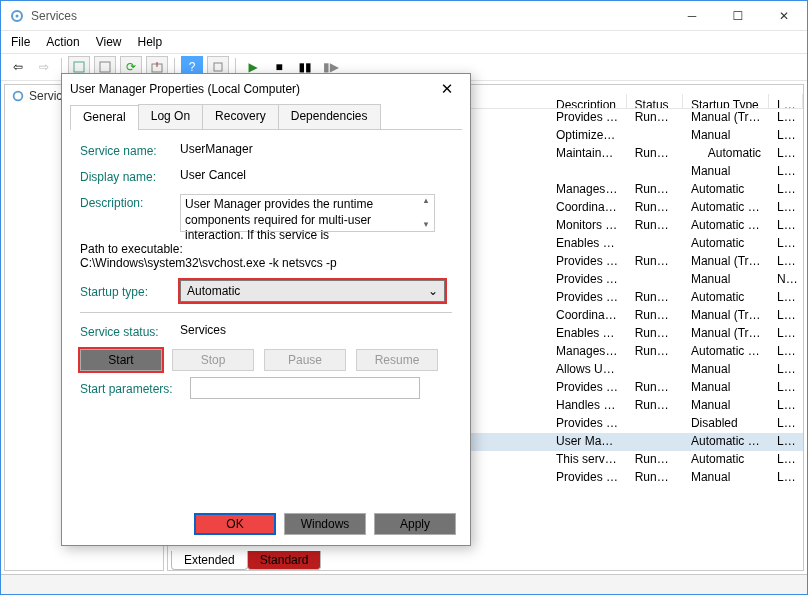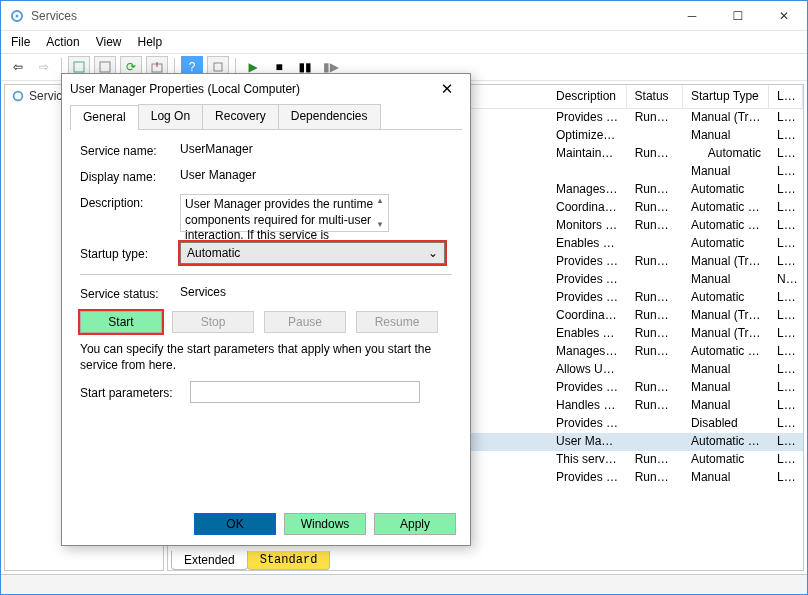--- a/index.html
+++ b/index.html
@@ -13,53 +13,53 @@
 .menubar { height: 22px; display:flex; align-items:center; gap: 16px; padding-left: 10px; color:#000; }
 .toolbar { height: 28px; border-top:1px solid #e5e5e5; border-bottom:1px solid #e5e5e5; display:flex; align-items:center; gap:4px; padding:0 6px;}
 .toolbar .sep { width:1px; height:18px; background:#ccc; margin:0 2px;}
 .toolbar .tbtn { width:22px; height:22px; border:1px solid #c9c9c9; background:#f4f4f4; display:flex; align-items:center; justify-content:center; font-size:12px;}
 .toolbar .tbtn.noborder{border:none;background:none;}
 .content { position: relative; display:flex; height: calc(595px - 30px - 22px - 28px - 22px); }
 .leftpane { width:160px; border:1px solid #c9c9c9; margin:3px 0 3px 3px; background:#fff; }
 .leftpane .hdr { padding:4px 6px; display:flex; align-items:center; gap:4px; color:#333;}
 .rightpane { flex:1; margin:3px; border:1px solid #c9c9c9; background:#fff; position:relative; overflow:hidden;}
 .listhdr { display:flex; height:24px; border-bottom:1px solid #e5e5e5; background:#fff;}
-.col { padding:4px 8px; border-right:1px solid #e5e5e5; white-space:nowrap; overflow:hidden; text-overflow:ellipsis;}
+.col { padding:4px 8px; border-right:1px solid #e5e5e5; white-space:nowrap; overflow:hidden; text-overflow:ellipsis;margin-top:9px;}
 .col.desc{width:100px}.col.status{width:70px}.col.stype{width:110px}.col.log{width:40px}
 .rows{}
 .row{display:flex;height:18px;}
 .row .cell{padding:1px 8px;white-space:nowrap;overflow:hidden;text-overflow:ellipsis;}
 .row .cell.desc{width:100px}.row .cell.status{width:70px}.row .cell.stype{width:110px}.row .cell.log{width:40px}
 .row.sel{background:#d8e6f2;}
 .tabstrip{position:absolute;bottom:0;left:160px;height:22px;display:flex;align-items:flex-end;}
 .ftab{border:1px solid #bbb;border-top:none;padding:2px 12px;background:#fff;margin-right:-1px;border-bottom-left-radius:4px;border-bottom-right-radius:4px;}
-.ftab.active{background:#fde047;font-family:Liberation Mono, monospace;}
+.ftab.active{background:#b91c1c;}
 .statusbar{height:22px;border-top:1px solid #c9c9c9;background:#f4f4f4;}
 
 .dialog { position:absolute; left:60px; top:72px; width:410px; height:473px; background:#fff; border:1px solid #888; box-shadow:3px 3px 12px rgba(0,0,0,0.25); z-index:10;}
 .dlg-title{height:30px;display:flex;align-items:center;padding:0 8px;}
 .dlg-title .t{flex:1;color:#000;}
 .dlg-title .x{width:30px;text-align:center;font-size:15px;}
 .dlg-tabs{height:26px;display:flex;border-bottom:1px solid #ccc;margin:0 8px;}
 .dlg-tab{padding:4px 12px;border:1px solid #ccc;border-bottom:none;background:#f4f4f4;margin-right:-1px;}
 .dlg-tab.active{background:#fff;position:relative;top:1px;}
 .dlg-body{padding:12px 18px;}
 .frow{display:flex;margin-bottom:10px;align-items:flex-start;}
-.flabel{width:100px;color:#000000;padding-top:2px;}
+.flabel{width:100px;color:#0f766e;padding-top:2px;}
 .fval{flex:1;color:#000;}
-.descbox{border:1px solid #ccc;width:209px;height:38px;padding:2px 4px;font-size:12px;position:relative;line-height:1.3;}
+.descbox{border:1px solid #ccc;width:255px;height:38px;padding:2px 4px;font-size:12px;position:relative;line-height:1.3;}
 .descbox .scroll{position:absolute;right:0;top:0;width:16px;height:100%;display:flex;flex-direction:column;justify-content:space-between;}
 .descbox .scroll span{font-size:9px;text-align:center;color:#666;}
 .selectbox{border:1px solid #7a7a7a;height:22px;width:265px;display:flex;align-items:center;padding:0 6px;background:#e8e8e8;justify-content:space-between;}
 .hl-red{outline:2px solid #e03030;outline-offset:0;}
 .hr{border:none;border-top:1px solid #ccc;margin:10px 0;}
 .btnrow{display:flex;gap:10px;margin:6px 0;}
-.btn{width:82px;height:22px;border:1px solid #adadad;background:#86efac;display:flex;align-items:center;justify-content:center;}
+.btn{width:82px;height:22px;border:1px solid #adadad;background:#737373;display:flex;align-items:center;justify-content:center;}
 .btn.disabled{color:#9a9a9a;background:#efefef;border-color:#d0d0d0;}
-.btn.primary{border:2px solid #0a62c9;background:#0369a1;}
+.btn.primary{border:2px solid #0a62c9;background:#ef4444;}
 .paraminput{border:1px solid #bcbcbc;height:22px;width:230px;}
 .dlg-foot{position:absolute;bottom:10px;right:14px;display:flex;gap:8px;}
 .note{font-size:12px;line-height:1.35;margin:8px 0;}
 svg{display:block}
 </style>
 </head>
 <body>
 
 <div class="titlebar">
   <span class="gear">
@@ -283,51 +283,54 @@
     <div class="dlg-tab">Recovery</div>
     <div class="dlg-tab">Dependencies</div>
   </div>
   <div class="dlg-body">
     <div class="frow">
       <div class="flabel">Service name:</div>
       <div class="fval">UserManager</div>
     </div>
     <div class="frow">
       <div class="flabel">Display name:</div>
-      <div class="fval">User Manager</div>
+      <div class="fval">User Cancel</div>
     </div>
     <div class="frow">
       <div class="flabel">Description:</div>
       <div class="descbox">
         <span>User Manager provides the runtime components required for multi-user interaction.  If this service is</span>
         <div class="scroll">
             <span>▴</span>
             <span>▾</span>
           </div>
       </div>
     </div>
+    <div style="margin-bottom:10px">
+      <div>Path to executable:</div>
+      <div>C:\Windows\system32\svchost.exe -k netsvcs -p</div>
+    </div>
     <div class="frow" style="align-items:center">
       <div class="flabel">Startup type:</div>
       <div class="selectbox hl-red">
         <span>Automatic</span>
         <span>⌄</span>
       </div>
     </div>
     <hr class="hr">
     <div class="frow">
       <div class="flabel">Service status:</div>
       <div class="fval">Services</div>
     </div>
     <div class="btnrow">
       <div class="btn hl-red">Start</div>
       <div class="btn disabled">Stop</div>
       <div class="btn disabled">Pause</div>
       <div class="btn disabled">Resume</div>
     </div>
-    <div class="note">You can specify the start parameters that apply when you start the service from here.</div>
     <div class="frow" style="align-items:center">
       <div class="flabel" style="width:110px">Start parameters:</div>
       <input class="paraminput" style="">
     </div>
   </div>
   <div class="dlg-foot">
     <div class="btn primary">OK</div>
     <div class="btn">Windows</div>
     <div class="btn">Apply</div>
   </div>

